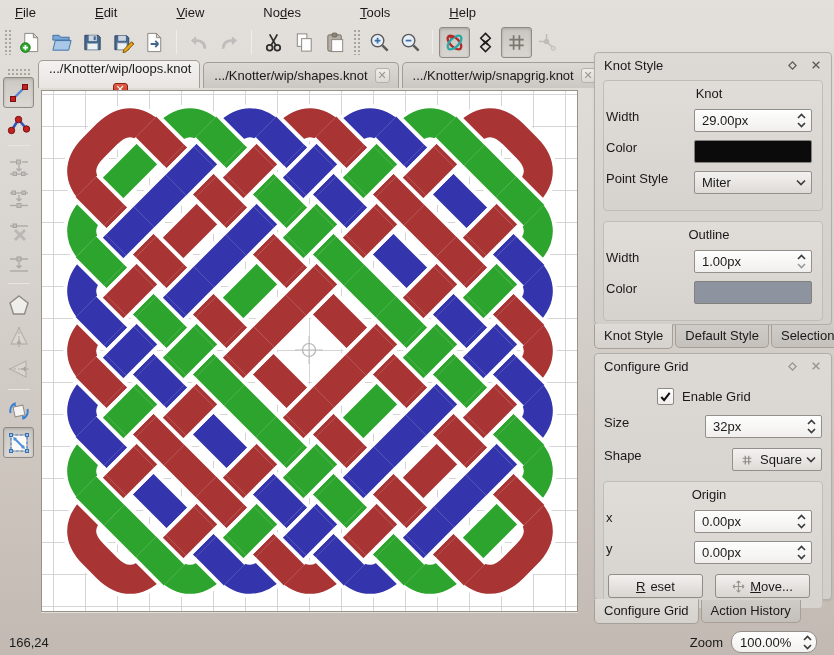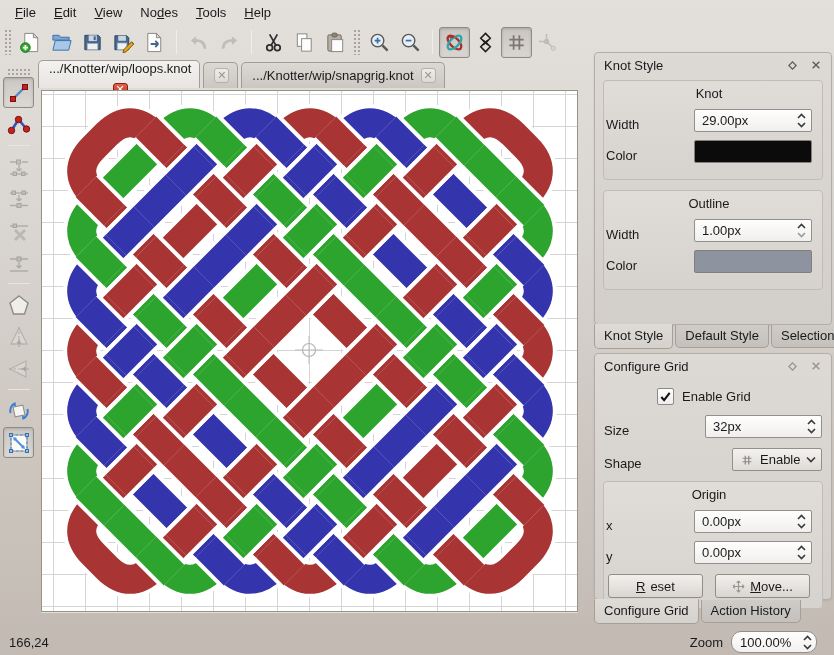--- a/index.html
+++ b/index.html
@@ -4,21 +4,21 @@
 <style>
   * { box-sizing: border-box; margin: 0; padding: 0; }
   html,body { width:834px; height:655px; overflow:hidden; }
   body {
     font-family: "Liberation Sans", "DejaVu Sans", sans-serif;
     font-size: 13px; color:#1a1a1a;
     background: linear-gradient(180deg,#e3e0dc 0%,#d9d5d1 35%,#cdc6bf 70%,#c2bab2 100%);
     position: relative;
   }
   
-  .menubar { position:absolute; left:0; top:0; right:0; height:24px; display:flex; align-items:center; padding:7px 6px; }
+  .menubar { position:absolute; left:0; top:0; right:0; height:24px; display:flex; align-items:center; padding:7px 6px;gap:41px; }
   .menu-item { padding:3px 9px; border-radius:3px; cursor:default; }
   .menu-item u { text-decoration:underline; }
   
   .toolbar { position:absolute; left:0; top:24px; right:0; height:36px; display:flex; align-items:center; padding:0 2px; }
   .handle { width:9px; height:26px; margin:0 2px;
     background-image: radial-gradient(circle, #aaa49c 1px, transparent 1.2px);
     background-size: 4px 4px; }
   .tsep { width:1px; height:24px; background:#b7b1aa; border-right:1px solid #eee; margin:0 6px; }
   .tbtn { width:31px; height:31px; display:flex; align-items:center; justify-content:center; border-radius:3px; border:1px solid transparent; }
   .tbtn svg { width:23px; height:23px; }
@@ -53,21 +53,21 @@
   
   .rpanel { position:absolute; left:594px; top:50px; width:238px; height:578px; }
   .dock { position:absolute; left:0; width:238px; background:linear-gradient(#dddad6,#d2cec9);
     border:1px solid #b2ada7; border-radius:4px; box-shadow:0 1px 2px rgba(0,0,0,.08); }
   .dock-header { height:24px; display:flex; align-items:center; padding:0 9px; font-size:13px; }
   .dock-btns { margin-left:auto; display:flex; gap:10px; align-items:center; }
   .dock-btn { width:13px; height:13px; display:flex; align-items:center; justify-content:center; }
   .groupbox { margin:3px 8px 10px 8px; border:1px solid #c1bcb6; border-radius:4px;
     background:linear-gradient(#e0ddd9,#d6d2ce); padding:5px 10px 8px 2px; }
   .gtitle { text-align:center; margin-bottom:4px; }
-  .frow { display:flex; align-items:flex-end; margin:8px 0; }
+  .frow { display:flex; align-items:flex-start; margin:8px 0; }
   .frow .lbl { width:88px; flex:none; }
   .ctrl { flex:1; height:23px; display:flex; align-items:center; padding:0 4px 0 7px;
     background:linear-gradient(#fefefe,#f1efed); border:1px solid #93908b; border-radius:2px; }
   .ctrl .val { flex:1; }
   .swatch { flex:1; height:23px; border-radius:2px; border:1px solid #82807c; }
   .combo { background:linear-gradient(#f4f2f0,#dedbd7); }
   .spin-arrows svg, .chev svg { display:block; }
   .line-sample { width:32px; height:2px; background:#111; margin-right:6px; flex:none; }
   .check-row { display:flex; align-items:center; gap:8px; margin:10px 0 4px 62px; }
   .checkbox { width:17px; height:17px; background:linear-gradient(#fff,#f0eeec); border:1px solid #8d8a85; border-radius:2px;
@@ -328,20 +328,21 @@
     </svg>
   </div>
 </div>
 
 <div class="doc-tabs">
     <div class="dtab-doc active">
       <span>.../Knotter/wip/loops.knot</span>
       <span class="tab-close">✕</span>
     </div>
     <div class="dtab-doc">
+      <span>.../Knotter/wip/shapes.knot</span>
       <span class="tab-close">✕</span>
     </div>
     <div class="dtab-doc">
       <span>.../Knotter/wip/snapgrig.knot</span>
       <span class="tab-close">✕</span>
     </div>
   </div>
 
 <div class="canvas">
   <svg id="knot-svg" width="535" height="520">
@@ -562,20 +563,31 @@
                 <path d="M2 6 L5.5 2.5 L9 6"></path>
                 <path d="M2 11 L5.5 14.5 L9 11"></path>
               </svg>
           </span>
         </div>
       </div>
       <div class="frow">
         <span class="lbl">Color</span>
         <div class="swatch" style="background: rgb(11, 11, 11);"></div>
       </div>
+      <div class="frow">
+        <span class="lbl">Point Style</span>
+        <div class="ctrl combo">
+          <span class="val">Miter</span>
+          <span class="chev">
+            <svg width="12" height="9" viewBox="0 0 12 9" fill="none" stroke="#3a3a3a" stroke-width="1.6">
+                <path d="M2 2.5 L6 6.5 L10 2.5"></path>
+              </svg>
+          </span>
+        </div>
+      </div>
     </div>
     <div class="groupbox">
       <div class="gtitle">Outline</div>
       <div class="frow">
         <span class="lbl">Width</span>
         <div class="ctrl">
           <span class="val">1.00px</span>
           <span class="spin-arrows">
             <svg width="11" height="17" viewBox="0 0 11 17" fill="none" stroke="#3a3a3a" stroke-width="1.6">
                 <path d="M2 6 L5.5 2.5 L9 6"></path>
@@ -631,21 +643,21 @@
             </svg>
         </span>
       </div>
     </div>
     <div class="frow" style="margin:10px 9px;gap:40px;">
       <span class="lbl">Shape</span>
       <div class="ctrl combo">
         <svg width="14" height="14" viewBox="0 0 16 16" style="margin-right:6px;">
           <path d="M3 6 h10 M3 10 h10 M6 3 v10 M10 3 v10" stroke="#8d8a84" stroke-width="1.4"></path>
         </svg>
-        <span class="val">Enable</span>
+        <span class="val">Square</span>
         <span class="chev">
           <svg width="12" height="9" viewBox="0 0 12 9" fill="none" stroke="#3a3a3a" stroke-width="1.6">
               <path d="M2 2.5 L6 6.5 L10 2.5"></path>
             </svg>
         </span>
       </div>
     </div>
     <div class="groupbox">
       <div class="gtitle">Origin</div>
       <div class="frow">

